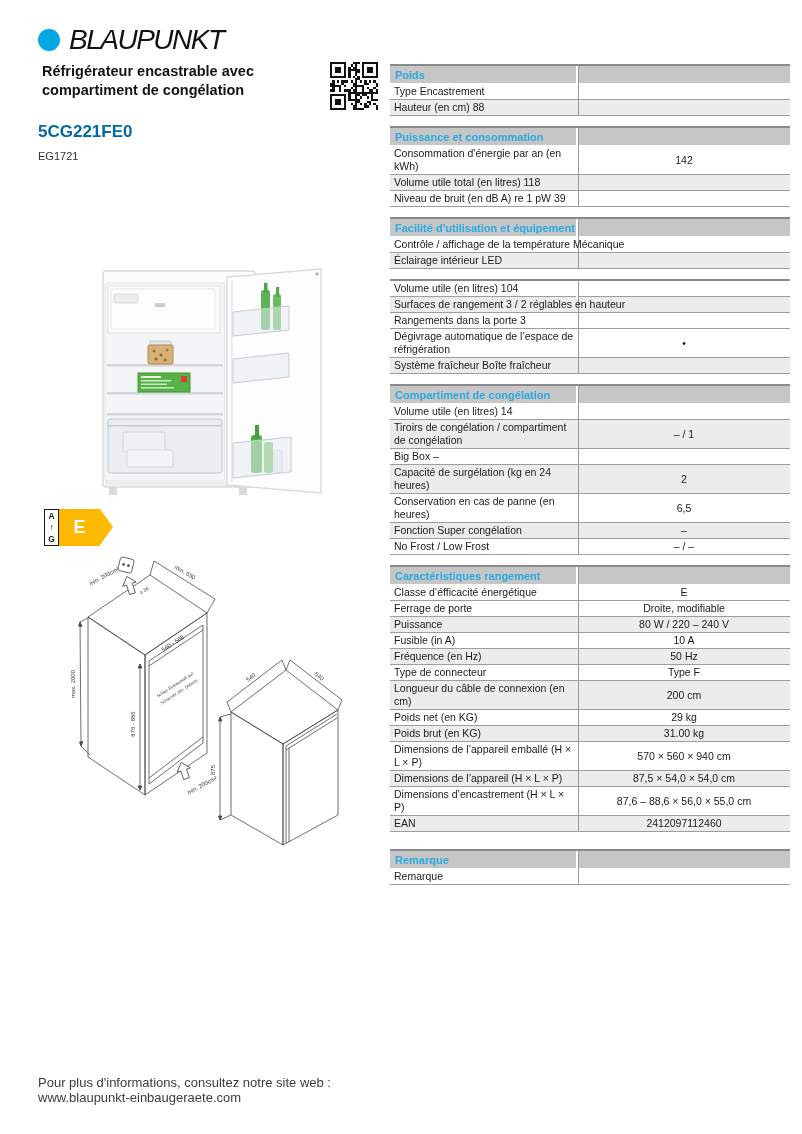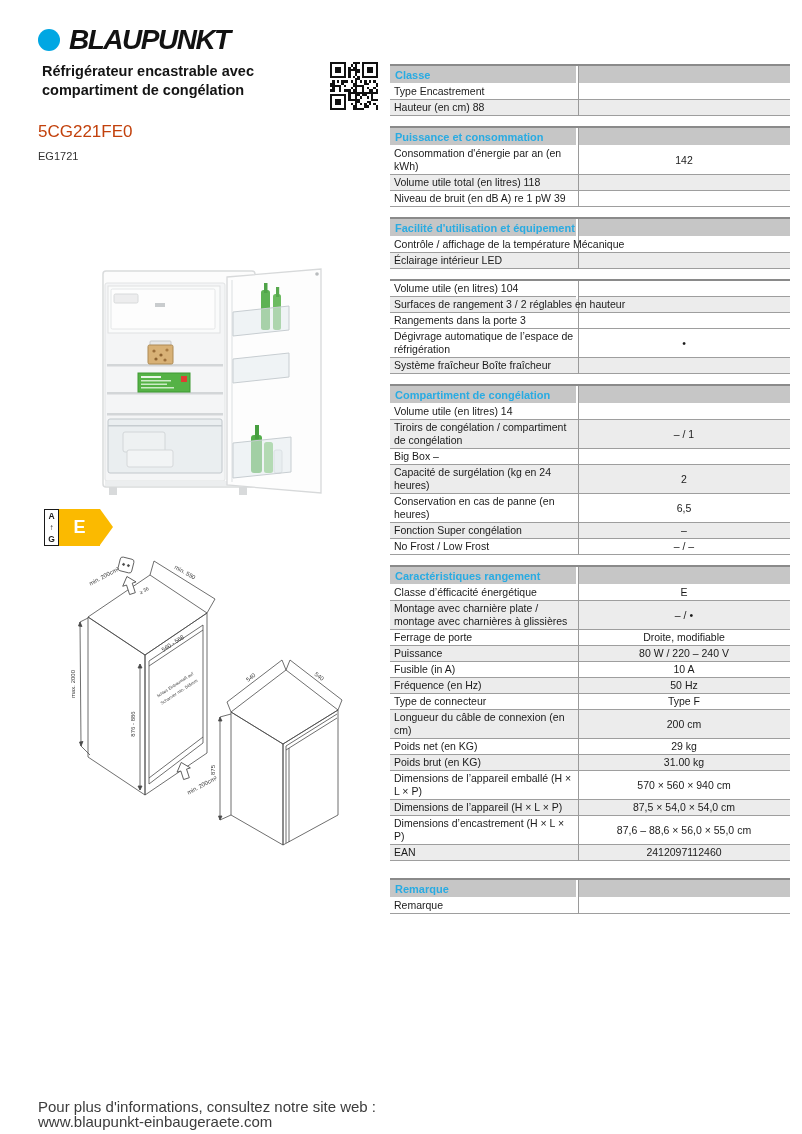--- a/index.html
+++ b/index.html
@@ -3,23 +3,23 @@
 <meta charset="utf-8">
 <style>
   html,body{margin:0;padding:0;}
   body{
     width:802px;height:1134px;position:relative;background:#ffffff;
     font-family:"Liberation Sans",sans-serif;color:#1a1a1a;overflow:hidden;
   }
   
   .logo{position:absolute;left:38px;top:24px;display:flex;align-items:center;gap:9px;}
   .logo-dot{width:22px;height:22px;border-radius:50%;background:#00a7e3;}
-  .logo-text{font-size:28px;font-weight:bold;font-style:italic;letter-spacing:-1.5px;color:#121212;}
+  .logo-text{font-size:28px;font-weight:normal;font-style:italic;letter-spacing:-1.5px;color:#121212;}
   .subtitle{position:absolute;left:42px;top:62px;font-size:14.5px;font-weight:bold;line-height:19px;color:#141414;}
-  .model{position:absolute;left:38px;top:122px;font-size:17px;color:#c2410c;}
+  .model{position:absolute;left:38px;top:122px;font-size:17px;color:#0369a1;font-weight:bold;}
   .code{position:absolute;left:38px;top:150px;font-size:11px;color:#333;}
   .qr{position:absolute;left:330px;top:62px;width:48px;height:48px;}
   .photo{position:absolute;left:93px;top:267px;}
   
   .energy{position:absolute;left:44px;top:509px;display:flex;height:37px;}
   .energy-scale{width:15px;border:1px solid #1a1a1a;background:#fff;box-sizing:border-box;
     display:flex;flex-direction:column;align-items:center;justify-content:space-between;
     font-size:8.5px;font-weight:bold;line-height:8px;padding:2px 0;}
   .energy-scale .up{font-size:8px;line-height:7px;}
   .energy-arrow{position:relative;width:41px;background:#fbba00;display:flex;align-items:center;justify-content:center;
@@ -37,21 +37,21 @@
   .sec-header{background:#c6c6c6;height:17px;border-bottom:1px solid #fff;display:flex;align-items:center;}
   .sec-title{color:#29abe2;font-weight:bold;font-size:11px;padding-left:5px;white-space:nowrap;position:relative;z-index:3;}
   .row{display:flex;border-bottom:1px solid #9e9e9e;background:#fff;min-height:15px;}
   .row.alt{background:#ececec;}
   .cell{position:relative;z-index:2;padding:1px 4px;font-size:10.5px;line-height:13px;box-sizing:border-box;
     display:flex;align-items:center;}
   .cell.label{width:47%;}
   .cell.label.full{width:100%;white-space:nowrap;overflow:visible;}
   .cell.value{width:53%;justify-content:center;text-align:left;}
   
-  .footer{position:absolute;left:38px;top:1075px;font-size:15px;line-height:15px;color:#3c3c3c;margin-top:24px;}
+  .footer{position:absolute;left:38px;top:1075px;font-size:13px;line-height:15px;color:#3c3c3c;}
 </style>
 </head>
 <body>
 
 <div class="logo">
   <span class="logo-dot"></span>
   <span class="logo-text">BLAUPUNKT</span>
 </div>
 
 <div class="subtitle">
@@ -341,21 +341,21 @@
   <text x="202" y="127" font-size="6" text-anchor="middle" transform="rotate(-37 202 127)">540</text>
   <text x="268" y="126" font-size="6" text-anchor="middle" transform="rotate(37 268 126)">540</text>
   <text x="165" y="218" font-size="6" text-anchor="middle" transform="rotate(-90 165 218)">875</text>
 </svg>
 
 <div class="spec-table">
     <div class="section">
       <div class="vline"></div>
       <div class="hgap"></div>
       <div class="sec-header">
-        <span class="sec-title">Classe</span>
+        <span class="sec-title">Poids</span>
       </div>
       <div class="row">
         <div class="cell label full">Type Encastrement</div>
       </div>
       <div class="row alt">
         <div class="cell label full">Hauteur (en cm) 88</div>
       </div>
     </div>
     <div class="section">
       <div class="vline"></div>
@@ -442,24 +442,20 @@
     </div>
     <div class="section">
       <div class="vline"></div>
       <div class="hgap"></div>
       <div class="sec-header">
         <span class="sec-title">Caractéristiques rangement</span>
       </div>
       <div class="row">
         <div class="cell label">Classe d’éfficacité énergétique</div>
         <div class="cell value">E</div>
-      </div>
-      <div class="row alt">
-        <div class="cell label">Montage avec charnière plate / montage avec charnières à glissières</div>
-        <div class="cell value">– / •</div>
       </div>
       <div class="row">
         <div class="cell label">Ferrage de porte</div>
         <div class="cell value">Droite, modifiable</div>
       </div>
       <div class="row alt">
         <div class="cell label">Puissance</div>
         <div class="cell value">80 W / 220 – 240 V</div>
       </div>
       <div class="row">

